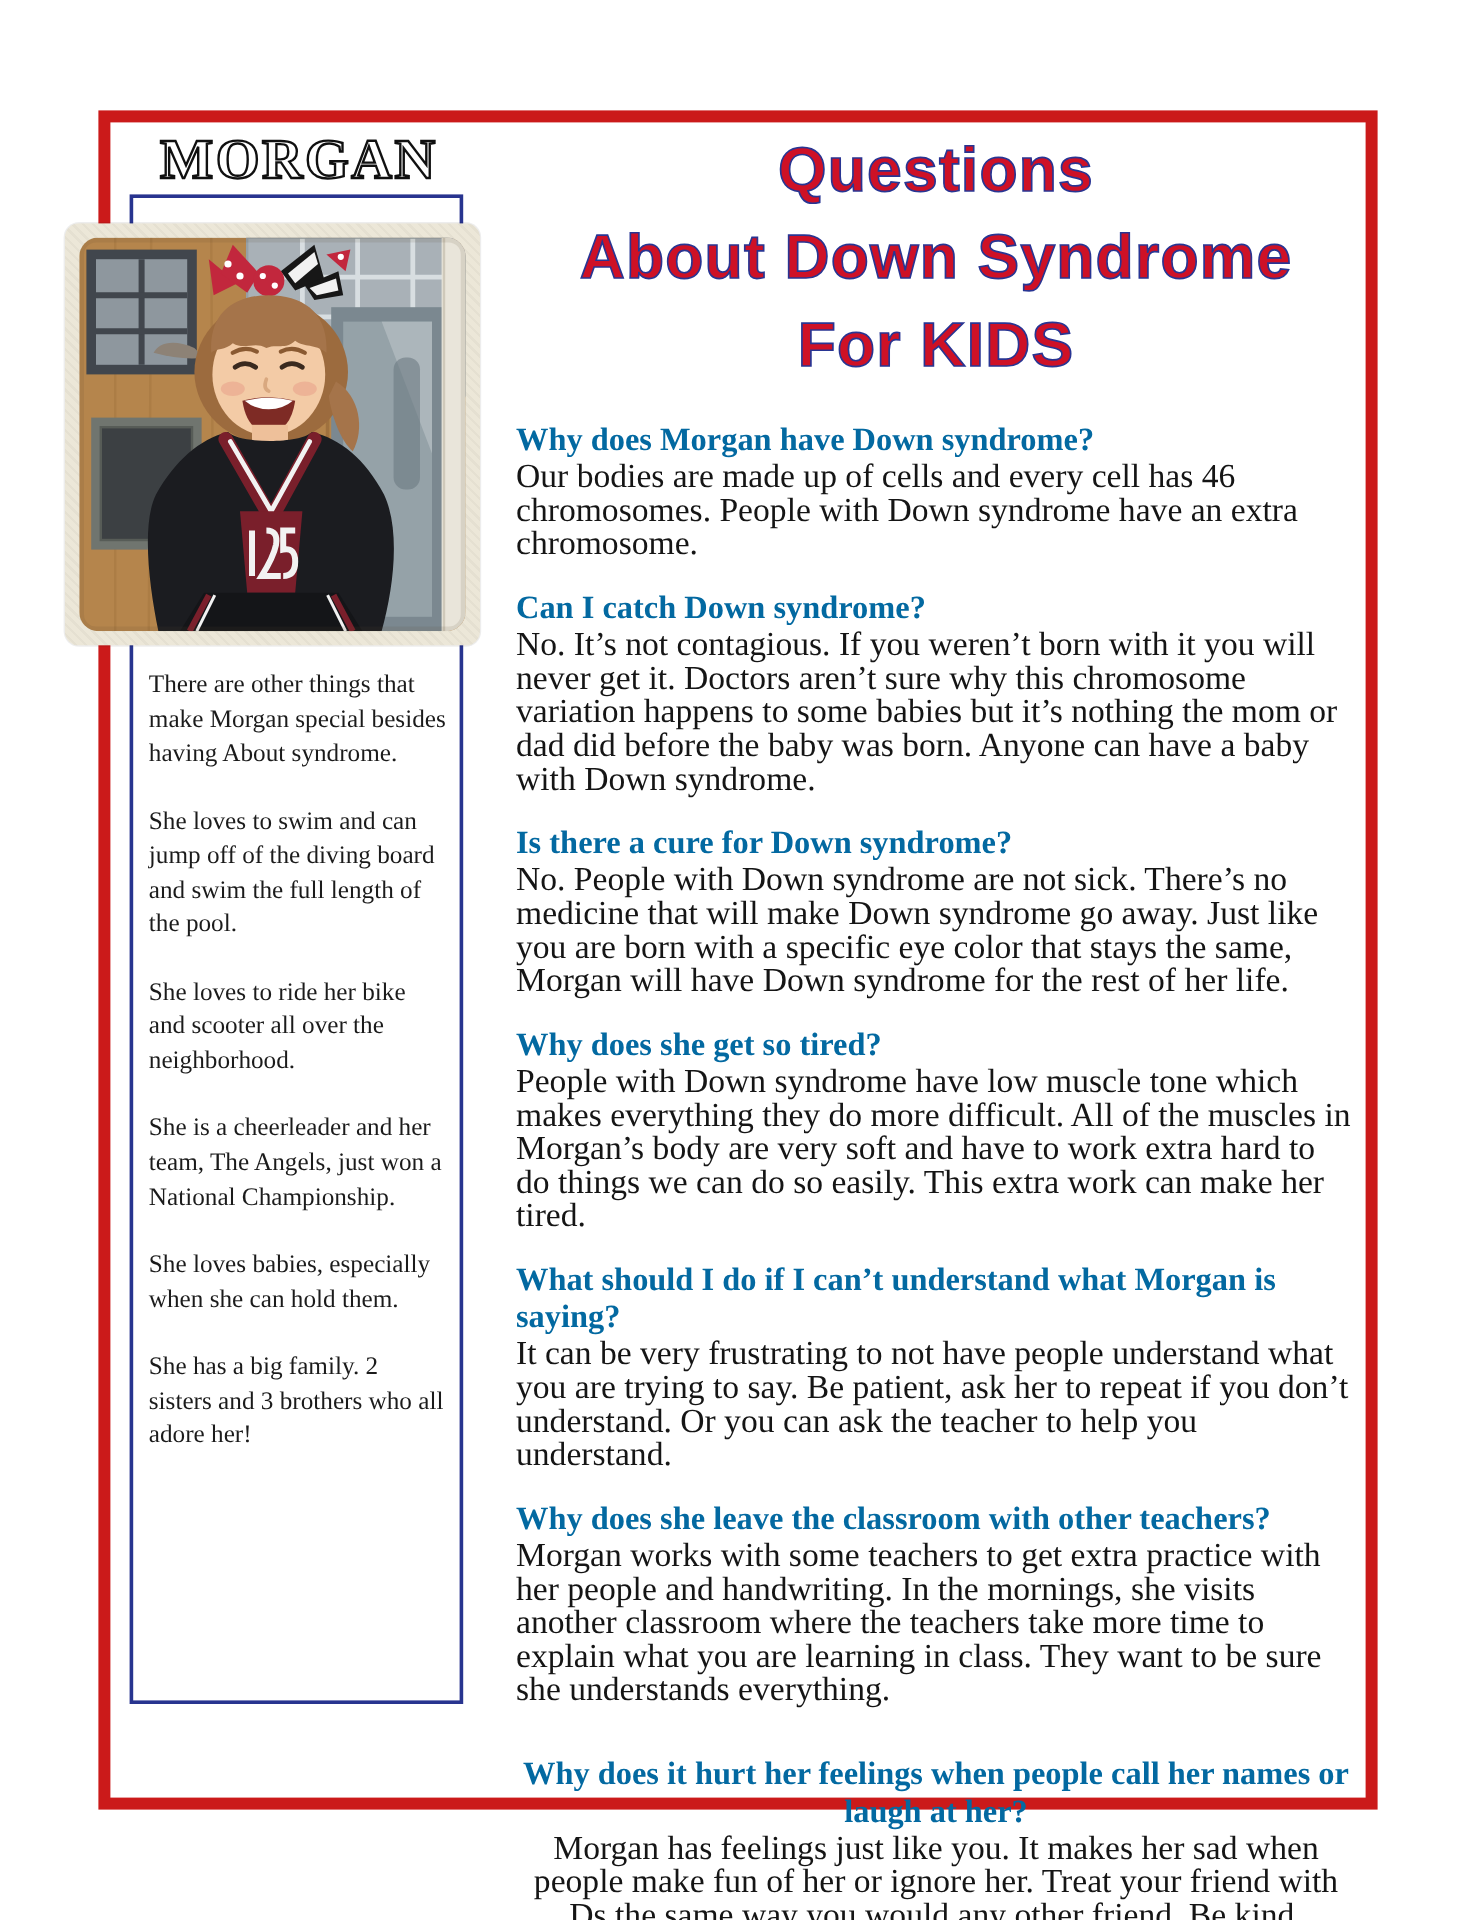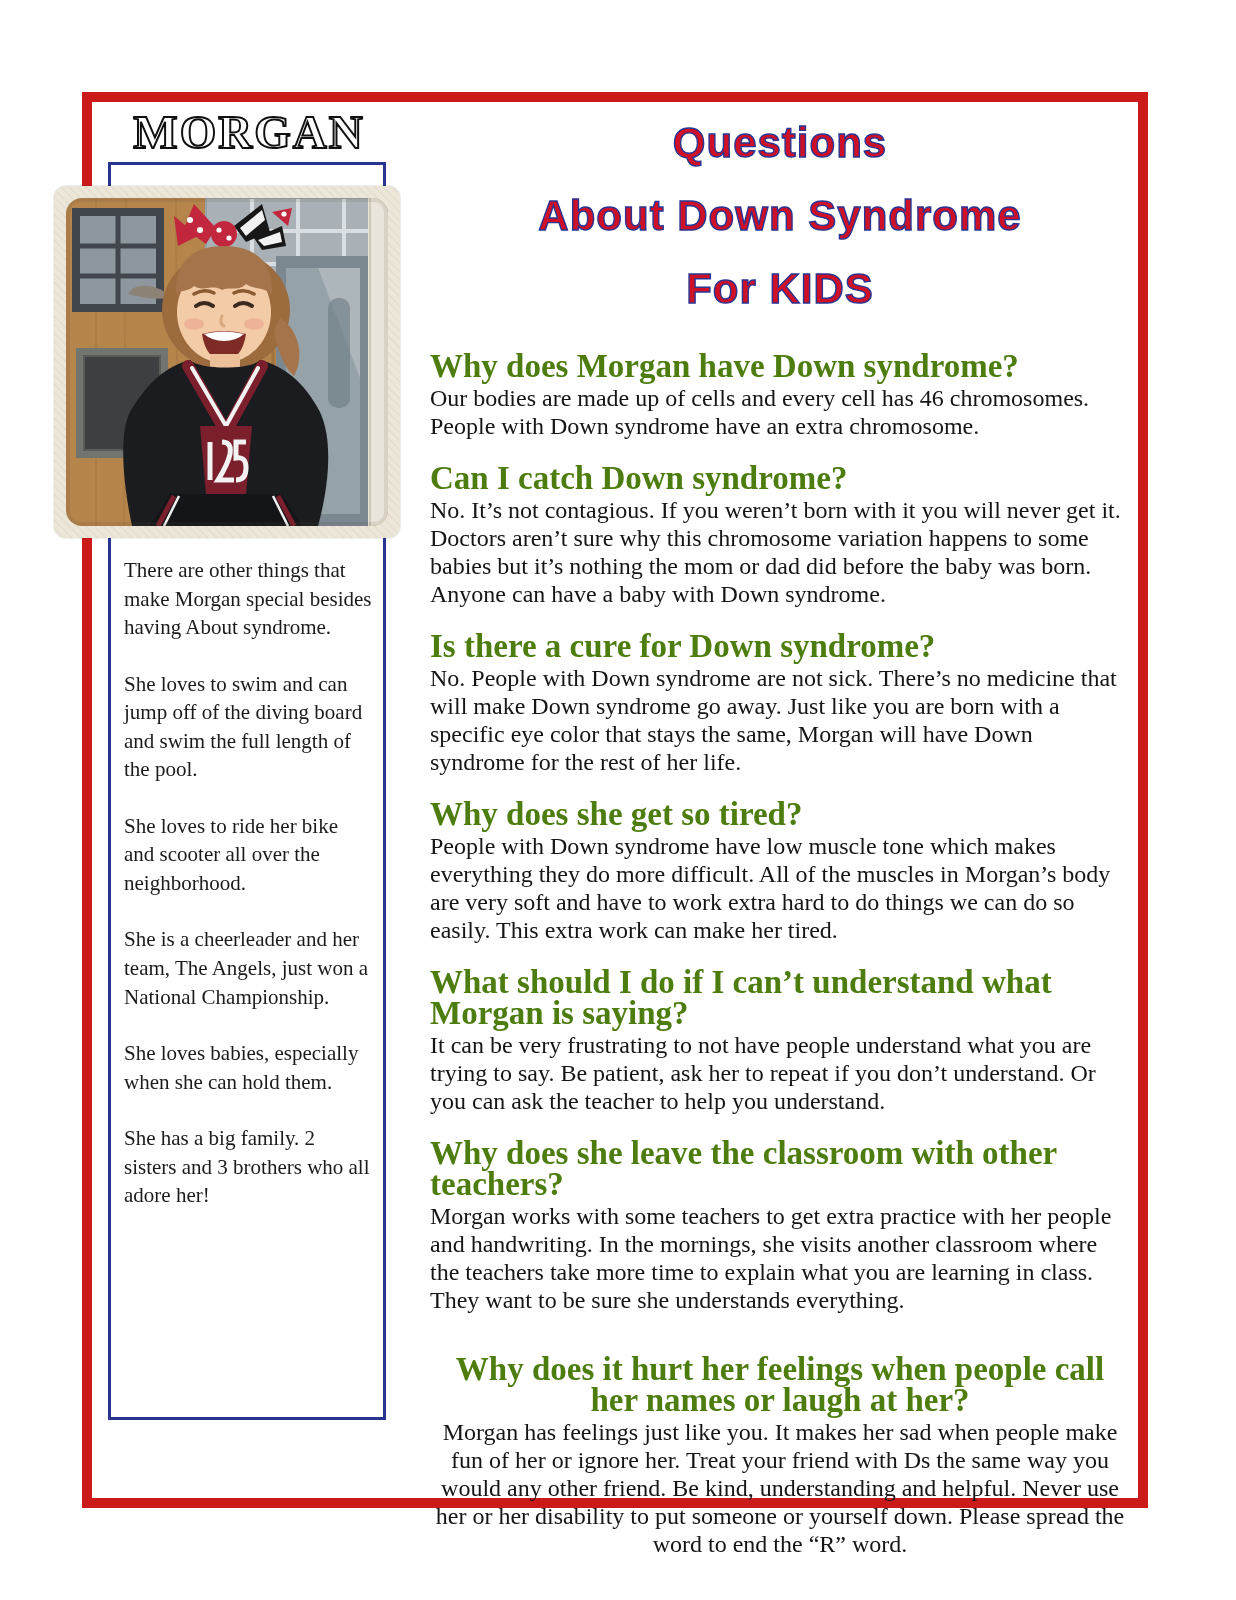--- a/index.html
+++ b/index.html
@@ -34,31 +34,31 @@
   .sidebar-text{
     position:absolute;left:124px;top:556px;width:248px;z-index:3;
     font-size:21px;line-height:1.36;color:#1b1b1b;
   }
   .sidebar-text p{margin:0 0 28px 0;}
   
   .right-col{position:absolute;left:430px;top:106px;width:700px;}
   .main-title{
     text-align:center;color:#ce1126;
     font-family:"Liberation Sans", sans-serif;font-weight:900;
-    font-size:42px;line-height:73px;letter-spacing:1px;
+    font-size:52px;line-height:73px;letter-spacing:1px;
     -webkit-text-stroke:1.4px #283593;
   }
   .qa-list{margin-top:26px;}
   .qa-section{margin-bottom:23px;}
   .qa-section:last-child{margin-top:40px;text-align:center;}
   .qa-q{
-    font-weight:bold;font-size:33px;line-height:31px;color:#4d7c0f;margin-bottom:2px;
+    font-weight:bold;font-size:27px;line-height:31px;color:#0369a1;margin-bottom:2px;
   }
   .qa-a{
-    font-size:24px;line-height:28px;color:#151515;
+    font-size:28px;line-height:28px;color:#151515;
   }
 </style>
 </head>
 <body>
 
 <div class="page-frame"></div>
 
 <div class="name-title-wrap">
   <svg viewBox="0 0 290 62">
     <text x="145" y="48" text-anchor="middle" font-family="Liberation Serif, serif" font-size="47" font-weight="bold" letter-spacing="2" fill="#ffffff" stroke="#101010" stroke-width="2">MORGAN</text>

